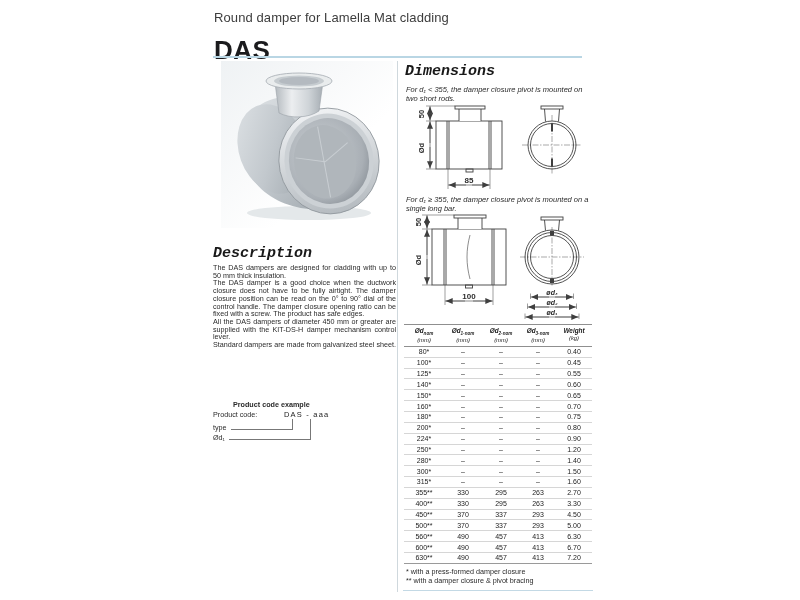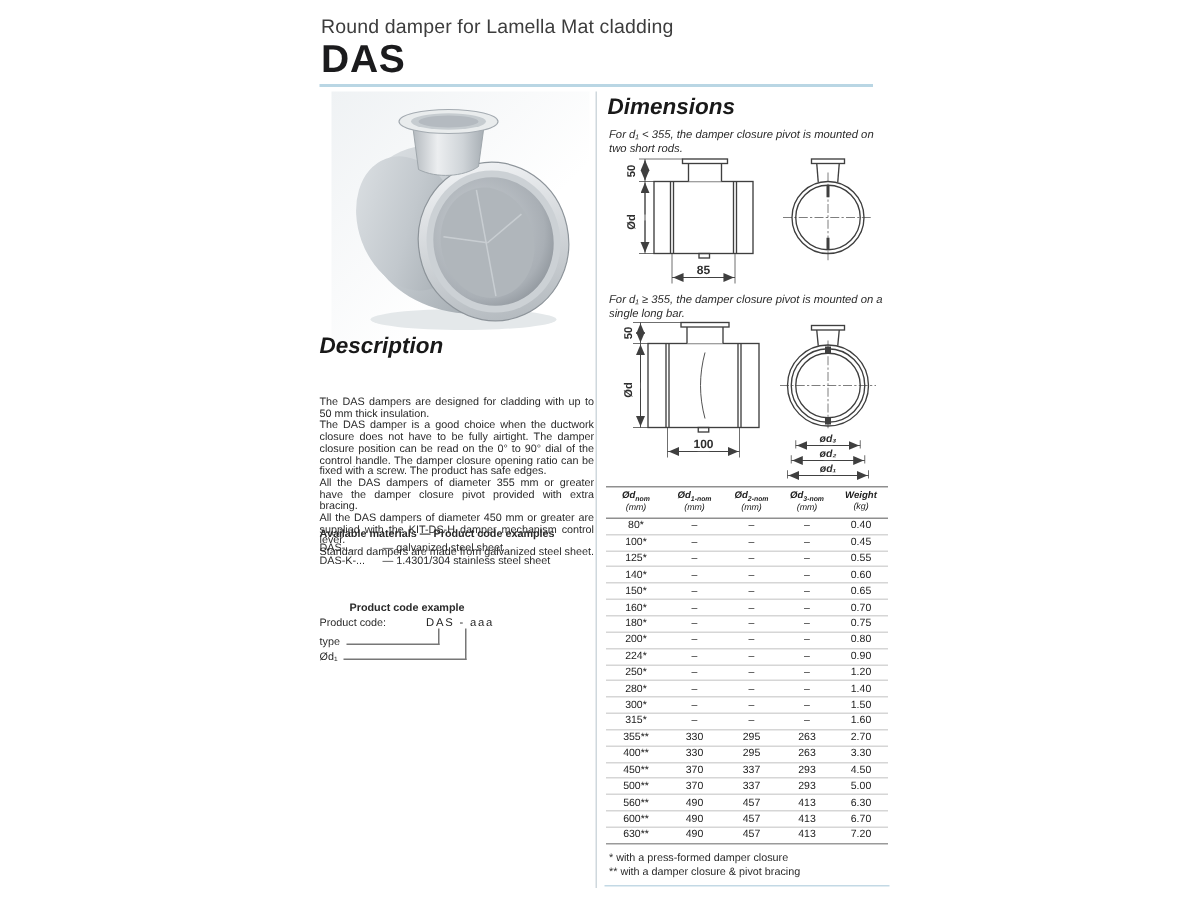--- a/index.html
+++ b/index.html
@@ -1,30 +1,30 @@
 <!DOCTYPE html>
 <html><head>
 <meta charset="utf-8">
 <style>
   html,body{margin:0;padding:0;background:#fff;}
   .page{position:relative;width:780px;height:600px;background:#ffffff;overflow:hidden;
         font-family:"Liberation Sans","DejaVu Sans",sans-serif;color:#2a2a2a;}
   
   .hdr{position:absolute;left:214px;top:10px;}
   .hdr-sub{font-size:13px;color:#3d3d3d;letter-spacing:0.1px;}
-  .hdr-title{font-size:26px;font-weight:900;color:#1b1b1d;letter-spacing:0.5px;line-height:1.05;margin-top:1px;}
+  .hdr-title{font-size:26px;font-weight:900;color:#1b1b1d;letter-spacing:0.5px;line-height:1.05;margin-top:12px;}
   .hdr-rule{position:absolute;left:213px;top:56px;width:369px;height:2px;background:#b9d6e4;}
   
   .col-divider{position:absolute;left:397px;top:61px;width:1px;height:531px;background:#cfd8dd;}
   
   .photo{position:absolute;left:221px;top:61px;width:172px;height:167px;
          background:linear-gradient(135deg,#eff2f4 0%,#ffffff 65%);}
   
-  .sec-heading{position:absolute;font-size:15px;font-weight:700;font-style:italic;color:#191919;}
-  .desc-heading{left:213px;top:222px;}
+  .sec-heading{position:absolute;font-size:15px;font-weight:700;font-style:italic;color:#191919;font-family:Liberation Mono, monospace;}
+  .desc-heading{left:213px;top:245px;}
   .desc-text{position:absolute;left:213px;top:264px;width:183px;font-size:7.2px;line-height:7.7px;}
   .para{margin:0;text-align:justify;}
   .materials{position:absolute;left:213px;top:351px;width:183px;font-size:7.2px;line-height:9px;}
   .materials .mat-h{font-weight:700;}
   .mat-row{display:flex;}
   .mat-code{width:42px;flex:0 0 42px;}
   .pce{position:absolute;left:213px;top:400px;width:183px;font-size:7.2px;padding-left:20px;}
   .pce-h{font-weight:700;}
   .pce-label{position:absolute;left:213px;top:410px;font-size:7.2px;}
   .pce-value{position:absolute;left:284px;top:410px;font-size:7.5px;letter-spacing:1.2px;color:#222;}
@@ -107,36 +107,24 @@
       <ellipse cx="78" cy="20" rx="33" ry="8" fill="#e9eced" stroke="#a4abb1" stroke-width="0.8"></ellipse>
       <ellipse cx="78" cy="20" rx="25" ry="5.5" fill="#c6ccd0"></ellipse>
       <ellipse cx="78" cy="20" rx="20" ry="4" fill="#b4bac0"></ellipse>
     </svg>
   </div>
 
   <div class="sec-heading desc-heading">Description</div>
   <div class="desc-text">
       <div class="para">The DAS dampers are designed for cladding with up to 50 mm thick insulation.</div>
       <div class="para">The DAS damper is a good choice when the ductwork closure does not have to be fully airtight. The damper closure position can be read on the 0° to 90° dial of the control handle. The damper closure opening ratio can be fixed with a screw. The product has safe edges.</div>
-      <div class="para">All the DAS dampers of diameter 355 mm or greater have the damper closure pivot provided with extra bracing.</div>
       <div class="para">All the DAS dampers of diameter 450 mm or greater are supplied with the KIT-DS-H damper mechanism control lever.</div>
       <div class="para">Standard dampers are made from galvanized steel sheet.</div>
     </div>
 
-  <div class="materials">
-    <div class="mat-h">Available materials — Product code examples</div>
-    <div class="mat-row">
-      <span class="mat-code">DAS-...</span>
-      <span>— galvanized steel sheet</span>
-    </div>
-    <div class="mat-row">
-      <span class="mat-code">DAS-K-...</span>
-      <span>— 1.4301/304 stainless steel sheet</span>
-    </div>
-  </div>
 
   <div class="pce">
     <div class="pce-h">Product code example</div>
   </div>
   <div class="pce-label">Product code:</div>
   <div class="pce-value">DAS - aaa</div>
   <div class="conn conn-type"></div>
   <div class="conn conn-d1"></div>
   <div class="legend-type-label">type</div>
   <div class="legend-d1-label">Ød₁</div>

